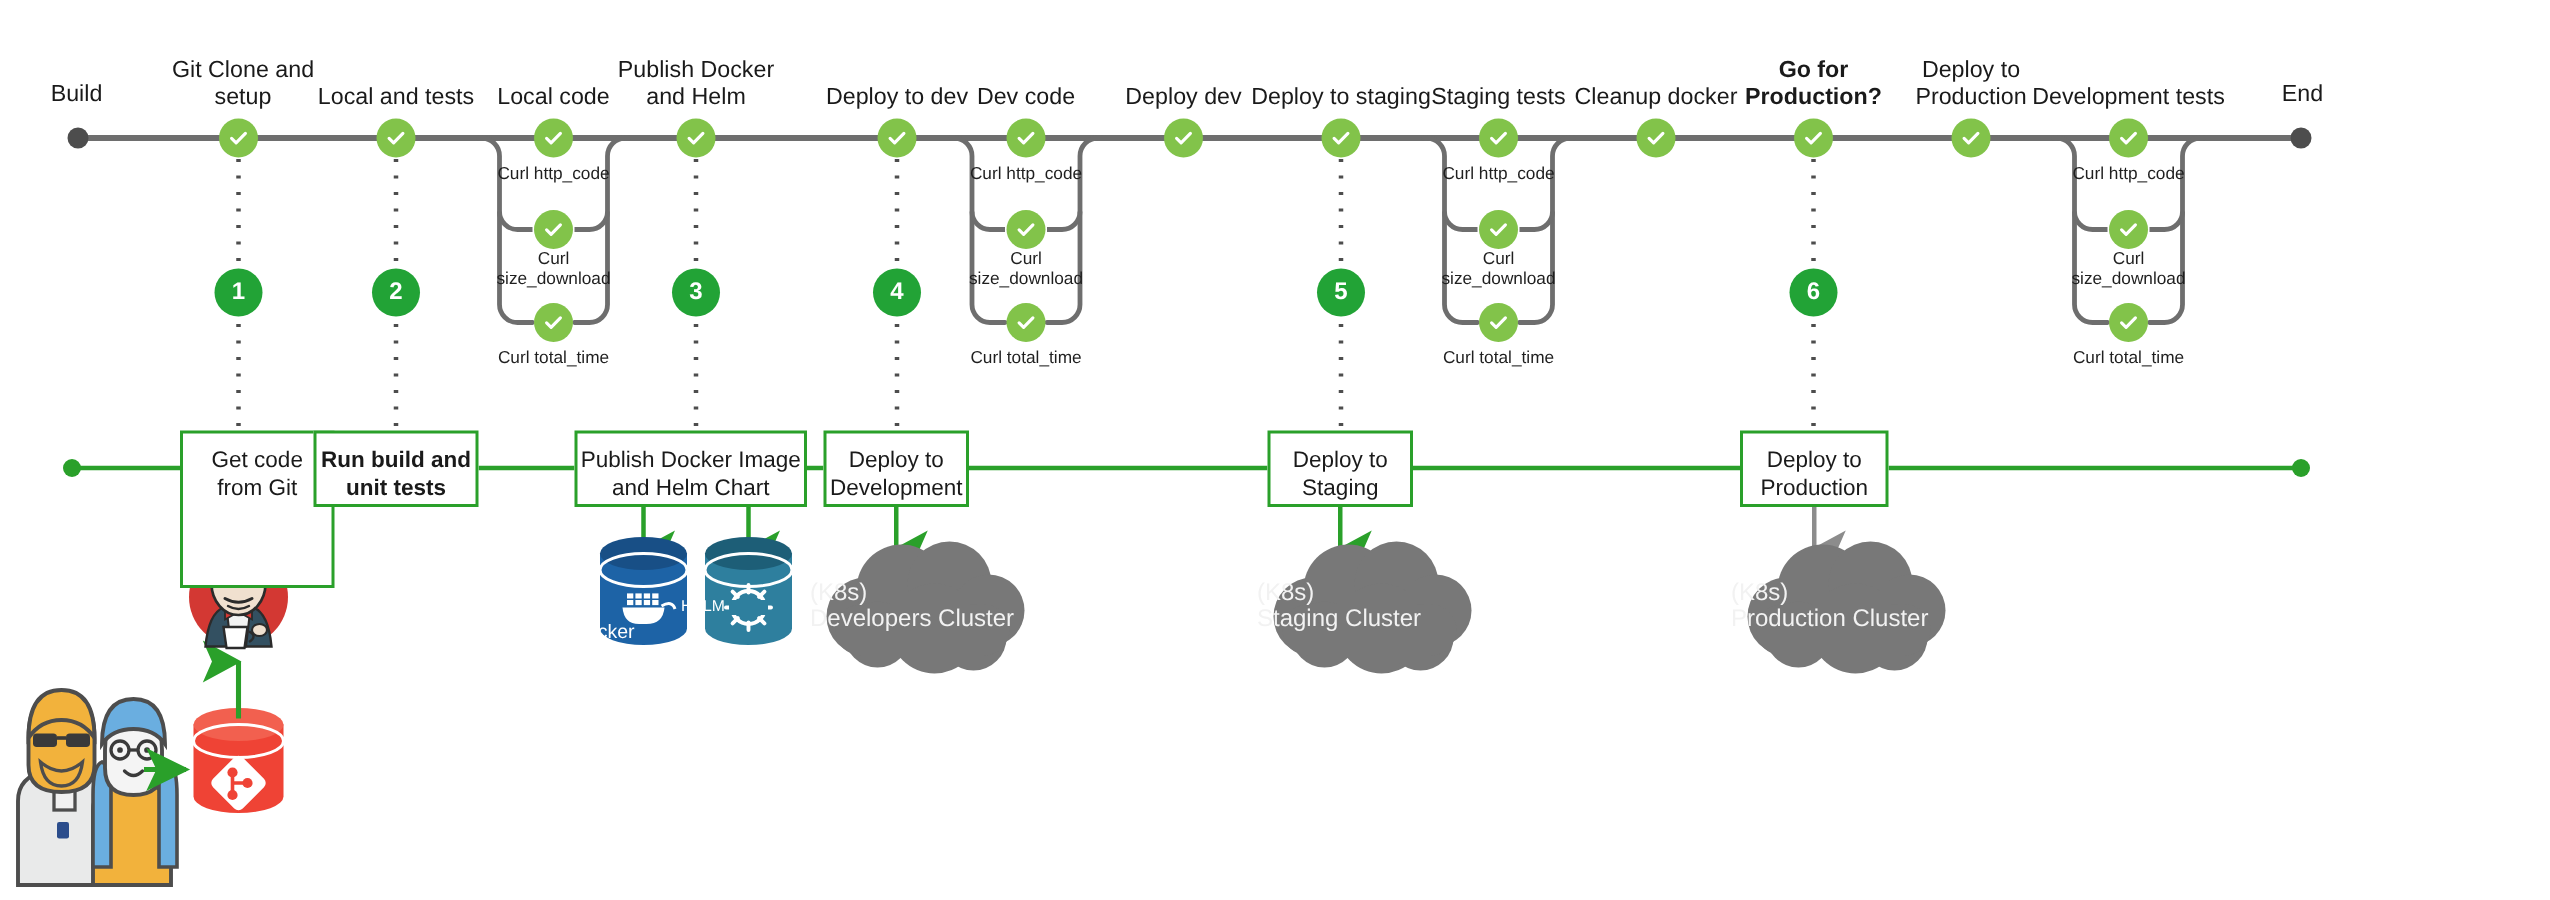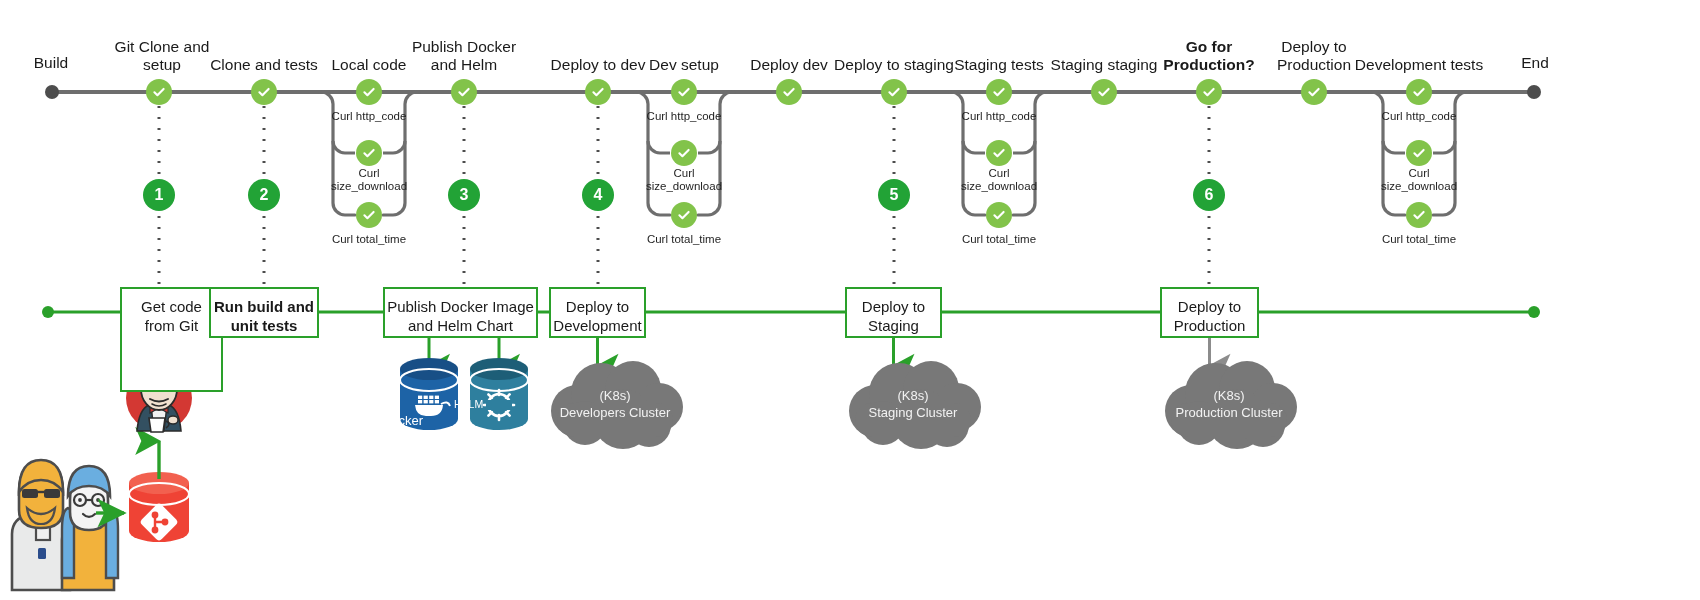--- a/index.html
+++ b/index.html
@@ -27,21 +27,21 @@
             color:#1f1f1f;white-space:pre-line;}
 
   
   .pbox{position:absolute;border:2px solid #2aa02a;background:#fff;
         display:flex;align-items:flex-start;justify-content:center;
         box-sizing:border-box;}
   .pbox .ptext{font-size:15px;line-height:19px;text-align:center;color:#1a1a1a;
                white-space:pre-line;padding-top:8px;}
 
   
-  .cloudlabel{position:absolute;text-align:center;color:#f2f2f2;font-size:13px;
+  .cloudlabel{position:absolute;color:#f2f2f2;font-size:16px;
               line-height:17px;white-space:pre-line;}
 
   
   .cylcap{position:absolute;color:#ffffff;font-weight:400;}
 </style>
 </head>
 <body>
 
 <div id="canvas">
 
@@ -237,30 +237,30 @@
           <path d="M 149,418 h 16 l -2,14 h -12 Z" fill="#ffffff" stroke="#2b2b2b" stroke-width="1.6"></path>
           <path d="M 166,421 q 6,3 0,7" fill="none" stroke="#2b2b2b" stroke-width="1.6"></path>
           <ellipse cx="173" cy="420" rx="5" ry="4" fill="#f0e0cf" stroke="#2b2b2b" stroke-width="1.4"></ellipse>
         </g>
       </g>
   </svg>
 
   <div id="titles">
       <div class="stage-title" style="left:84px;top:38px;width:156px;text-align:center;">Git Clone and
 setup</div>
-      <div class="stage-title" style="left:186px;top:56px;width:156px;">Clone and tests</div>
+      <div class="stage-title" style="left:186px;top:56px;width:156px;">Local and tests</div>
       <div class="stage-title" style="left:291px;top:56px;width:156px;">Local code</div>
       <div class="stage-title" style="left:386px;top:38px;width:156px;">Publish Docker
 and Helm</div>
       <div class="stage-title" style="left:520px;top:56px;width:156px;">Deploy to dev</div>
-      <div class="stage-title" style="left:606px;top:56px;width:156px;">Dev setup</div>
+      <div class="stage-title" style="left:606px;top:56px;width:156px;">Dev code</div>
       <div class="stage-title" style="left:711px;top:56px;width:156px;">Deploy dev</div>
       <div class="stage-title" style="left:816px;top:56px;width:156px;">Deploy to staging</div>
       <div class="stage-title" style="left:921px;top:56px;width:156px;">Staging tests</div>
-      <div class="stage-title" style="left:1026px;top:56px;width:156px;">Staging staging</div>
+      <div class="stage-title" style="left:1026px;top:56px;width:156px;">Cleanup docker</div>
       <div class="stage-title" style="left:1131px;top:38px;width:156px;font-weight:bold;">Go for
 Production?</div>
       <div class="stage-title" style="left:1236px;top:38px;width:156px;">Deploy to
 Production</div>
       <div class="stage-title" style="left:1341px;top:56px;width:156px;">Development tests</div>
     </div>
   <div id="checks">
       <div class="check" style="left:146px;top:79px;">
         <svg width="16" height="16" viewBox="0 0 16 16">
           <path d="M3.4 8.3 L6.4 11.2 L12.6 4.9" fill="none" stroke="#ffffff" stroke-width="2.1" stroke-linecap="round" stroke-linejoin="round"></path>

